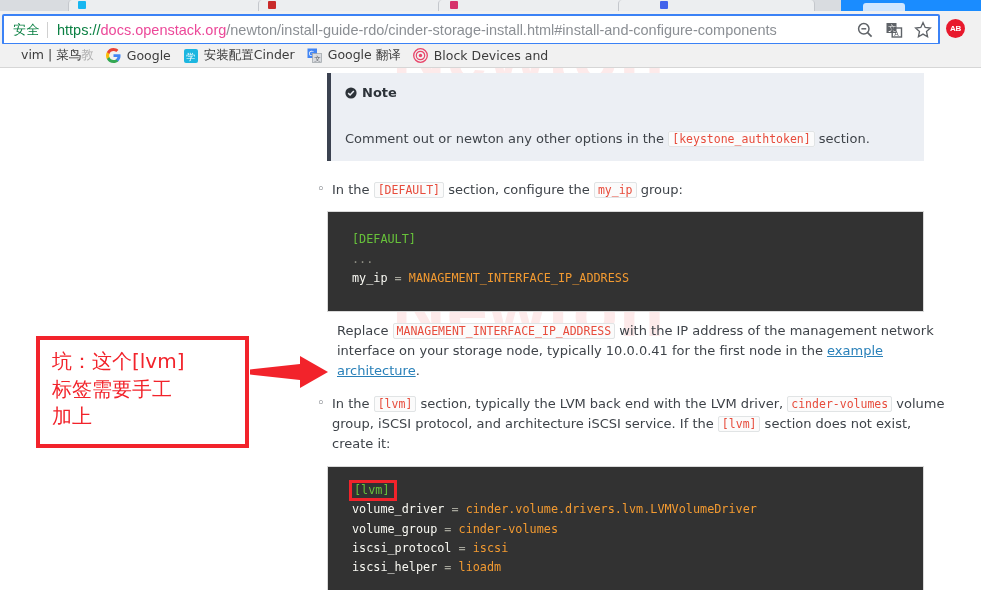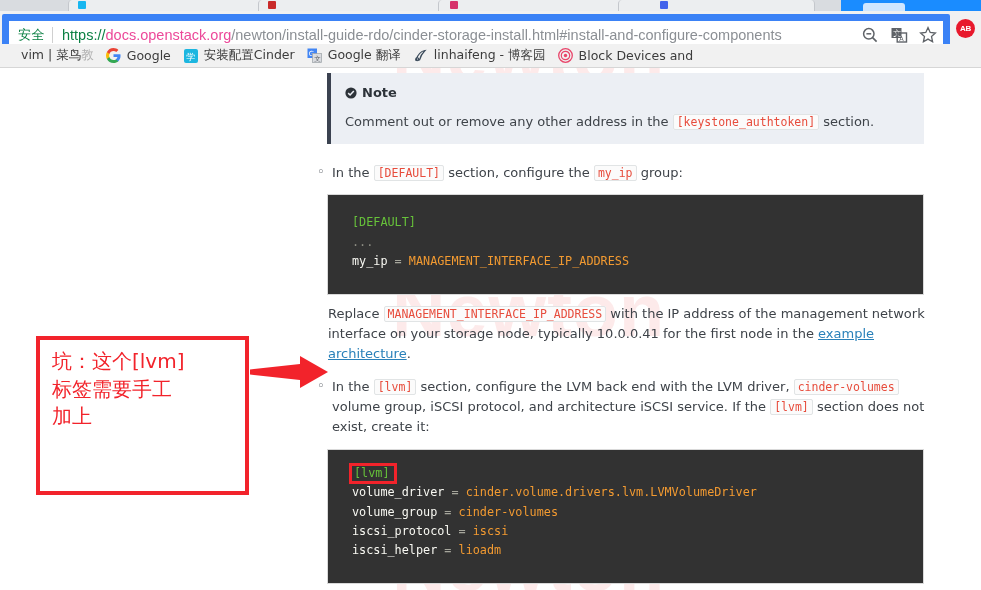--- a/index.html
+++ b/index.html
@@ -36,21 +36,21 @@
     background: #cfe6ff; border-top-left-radius: 3px; border-top-right-radius: 3px;
   }
 
   .omnibox-row {
     position: absolute; top: 11px; left: 0; width: 981px; height: 33px;
     background: #f1f1f1;
   }
   .omnibox {
     position: absolute; left: 2px; top: 3px; width: 934px; height: 27px;
     background: #ffffff;
-    border: 7px solid #3b82f6;
+    border: 2px solid #3b82f6;
     border-radius: 2px;
     display: flex; align-items: center;
   }
   .secure-label {
     color: #0b8043; font-size: 13px; padding: 0 7px 0 9px;
     letter-spacing: 0.5px; white-space: nowrap;
     font-family: "DejaVu Sans", sans-serif;
   }
   .omni-div { width: 1px; height: 16px; background: #d0d0d0; }
   .url {
@@ -60,21 +60,21 @@
   .url .scheme { color: #0b8043; }
   .url .host { color: #ec4899; }
   .url .path { color: #8b8f94; }
 
   .omni-icons {
     position: absolute; right: 6px; top: 0; height: 27px;
     display: flex; align-items: center; gap: 11px;
   }
   .omni-icons .ic { width: 18px; height: 18px; display:block; }
   .ext-badge {
-    position: absolute; right: 6px; top: 8px;
+    position: absolute; right: 16px; top: 8px;
     width: 19px; height: 19px; border-radius: 50%;
     background: #e8192c; color: #fff; font-size: 8px; font-weight: bold;
     display: flex; align-items: center; justify-content: center;
     letter-spacing: -0.3px;
     font-family: "Liberation Sans", sans-serif;
   }
 
   .bookmarks {
     position: absolute; top: 44px; left: 0; width: 981px; height: 23px;
     background: #f1f1f1;
@@ -115,21 +115,21 @@
   .note {
     position: relative;
     background: #eceff4;
     border-left: 4px solid #3b4250;
     padding: 10px 14px 12px 14px;
     margin: 5px 0 0 17px;
     width: 597px; box-sizing: border-box;
   }
   .note .note-title {
     font-weight: bold; color: #2d3339; font-size: 13px;
-    display: flex; align-items: center; gap: 5px; margin-bottom: 9px;
+    display: flex; align-items: center; gap: 5px; margin-bottom: 26px;
   }
   .note .note-body { font-size: 13px; color: #3e4349; }
 
   code.lit {
     font-family: "DejaVu Sans Mono", monospace;
     font-size: 11.5px;
     color: #e74c3c;
     background: #fbfbfb;
     border: 1px solid #e1e4e5;
     padding: 0px 3px;
@@ -171,21 +171,21 @@
   .hl-box {
     outline: 3px solid #f2232b;
     padding: 0 4px 1px 2px;
     display: inline-block;
     line-height: 1.25;
   }
 
   
   .annot-box {
     position: absolute; left: 36px; top: 336px;
-    width: 213px; height: 159px;
+    width: 213px; height: 112px;
     border: 4px solid #f2232b;
     background: #ffffff;
     box-sizing: border-box;
     padding: 8px 0 0 12px;
   }
   .annot-text {
     color: #f2232b; font-size: 20px; line-height: 1.38;
     font-family: "DejaVu Sans", sans-serif;
     white-space: pre-line;
   }
@@ -278,29 +278,20 @@
           <text x="1.8" y="8.2" font-size="7" fill="#ffffff" font-family="DejaVu Sans, sans-serif">G</text>
           <rect x="5.5" y="5.5" width="9" height="9" fill="#dadce0" stroke="#9aa0a6" stroke-width="0.7"></rect>
           <text x="7.3" y="13" font-size="6.5" fill="#5f6368" font-family="DejaVu Sans, sans-serif">文</text>
         </svg>
       </span>
       <span class="bt"><span>Google 翻译</span><span class="faded"></span></span>
     </div>
     <div class="bm">
       <span class="bi">
         <svg width="15" height="15" viewBox="0 0 15 15">
-          <path d="M3 12 C5 6, 8 3, 12 2.5 C9.5 5, 7.5 8, 6.5 12 Z" fill="none" stroke="#3a4a5a" stroke-width="1.2"></path>
-          <circle cx="4.2" cy="11.2" r="1.5" fill="none" stroke="#3a4a5a" stroke-width="1.1"></circle>
-        </svg>
-      </span>
-      <span class="bt"><span>linhaifeng - 博客园</span><span class="faded"></span></span>
-    </div>
-    <div class="bm">
-      <span class="bi">
-        <svg width="15" height="15" viewBox="0 0 15 15">
           <circle cx="7.5" cy="7.5" r="6.8" fill="none" stroke="#e8456a" stroke-width="1.3"></circle>
           <circle cx="7.5" cy="7.5" r="4.2" fill="none" stroke="#e8456a" stroke-width="1.2"></circle>
           <circle cx="7.5" cy="7.5" r="1.7" fill="#e8456a"></circle>
         </svg>
       </span>
       <span class="bt"><span>Block Devices and </span></span>
     </div>
   </div>
 
   <div class="viewport">
@@ -316,44 +307,44 @@
       <div class="note">
         <div class="note-title">
           <span>
             <svg width="12" height="12" viewBox="0 0 12 12" style="display:block;">
               <circle cx="6" cy="6" r="5.6" fill="#2d3339"></circle>
               <polyline points="3.2,6.1 5.1,8 8.8,3.9" fill="none" stroke="#eceff4" stroke-width="1.5"></polyline>
             </svg>
           </span>
           <span>Note</span>
         </div>
-        <div class="note-body"><span>Comment out or remove any other address in the </span><code class="lit">[keystone_authtoken]</code><span> section.</span></div>
+        <div class="note-body"><span>Comment out or newton any other options in the </span><code class="lit">[keystone_authtoken]</code><span> section.</span></div>
       </div>
 
       <div class="spacer-md"></div>
 
       <ul class="blist">
         <li>
           <p class="para"><span>In the </span><code class="lit">[DEFAULT]</code><span> section, configure the </span><code class="lit">my_ip</code><span> group:</span></p>
         </li>
       </ul>
 
       <pre class="code"><span class="k-sec">[DEFAULT]</span>
 <span class="k-dots">...</span>
 <span class="k-key">my_ip</span><span class="k-eq"> = </span><span class="k-val">MANAGEMENT_INTERFACE_IP_ADDRESS</span></pre>
 
       <div style="height:9px;"></div>
 
-      <p class="para" style="margin-left:18px; width:608px;"><span>Replace </span><code class="lit">MANAGEMENT_INTERFACE_IP_ADDRESS</code><span> with the IP address of the management network interface on your storage node, typically 10.0.0.41 for the first node in the </span><a href="#">example architecture</a><span>.</span></p>
+      <p class="para" style="margin-left:27px; width:608px;"><span>Replace </span><code class="lit">MANAGEMENT_INTERFACE_IP_ADDRESS</code><span> with the IP address of the management network interface on your storage node, typically 10.0.0.41 for the first node in the </span><a href="#">example architecture</a><span>.</span></p>
 
       <div class="spacer-sm"></div>
 
       <ul class="blist">
         <li>
-          <p class="para" style="width:615px;"><span>In the </span><code class="lit">[lvm]</code><span> section, configure the LVM back end with the LVM driver, </span><code class="lit">cinder-volumes</code><span> volume group, iSCSI protocol, and architecture iSCSI service. If the </span><code class="lit">[lvm]</code><span> section does not exist, create it:</span></p>
+          <p class="para" style="width:615px;"><span>In the </span><code class="lit">[lvm]</code><span> section, typically the LVM back end with the LVM driver, </span><code class="lit">cinder-volumes</code><span> volume group, iSCSI protocol, and architecture iSCSI service. If the </span><code class="lit">[lvm]</code><span> section does not exist, create it:</span></p>
         </li>
       </ul>
 
       <pre class="code" style="padding-top:14px;"><span class="hl-box"><span class="k-sec">[lvm]</span></span>
 <span class="k-key">volume_driver</span><span class="k-eq"> = </span><span class="k-val">cinder.volume.drivers.lvm.LVMVolumeDriver</span>
 <span class="k-key">volume_group</span><span class="k-eq"> = </span><span class="k-val">cinder-volumes</span>
 <span class="k-key">iscsi_protocol</span><span class="k-eq"> = </span><span class="k-val">iscsi</span>
 <span class="k-key">iscsi_helper</span><span class="k-eq"> = </span><span class="k-val">lioadm</span></pre>
 
       <div class="spacer-md"></div>

